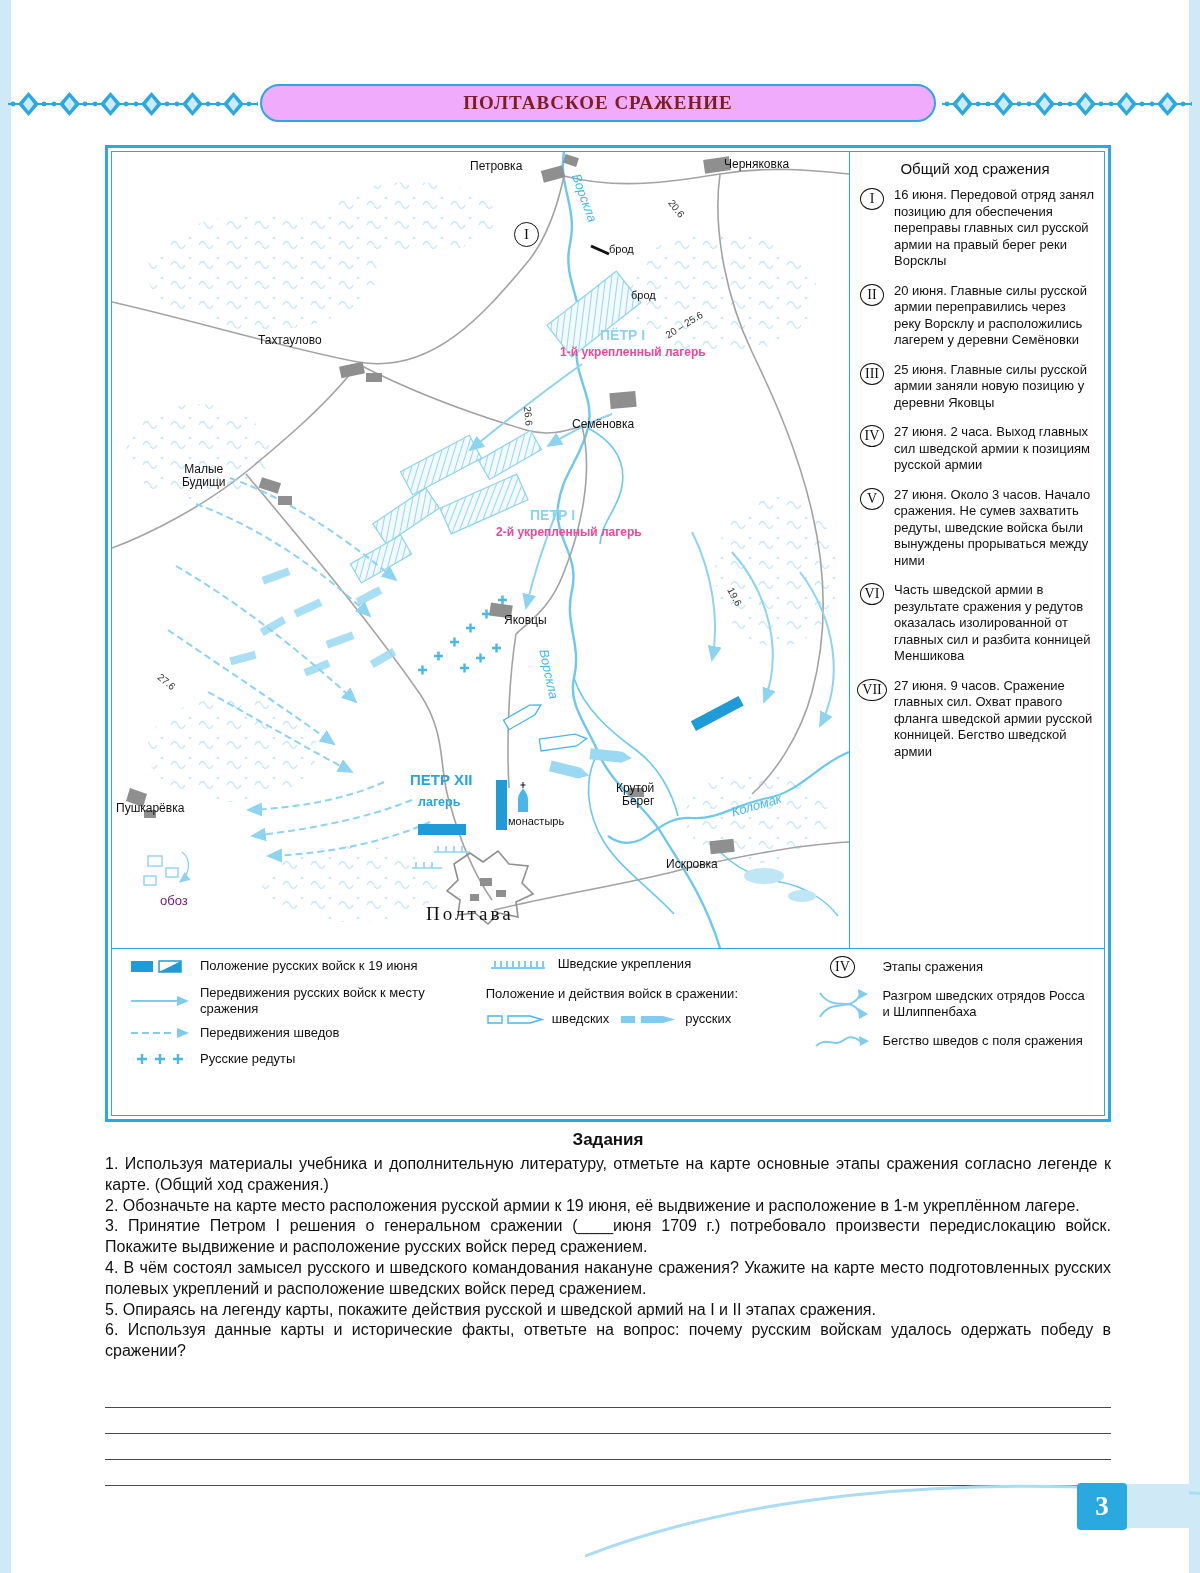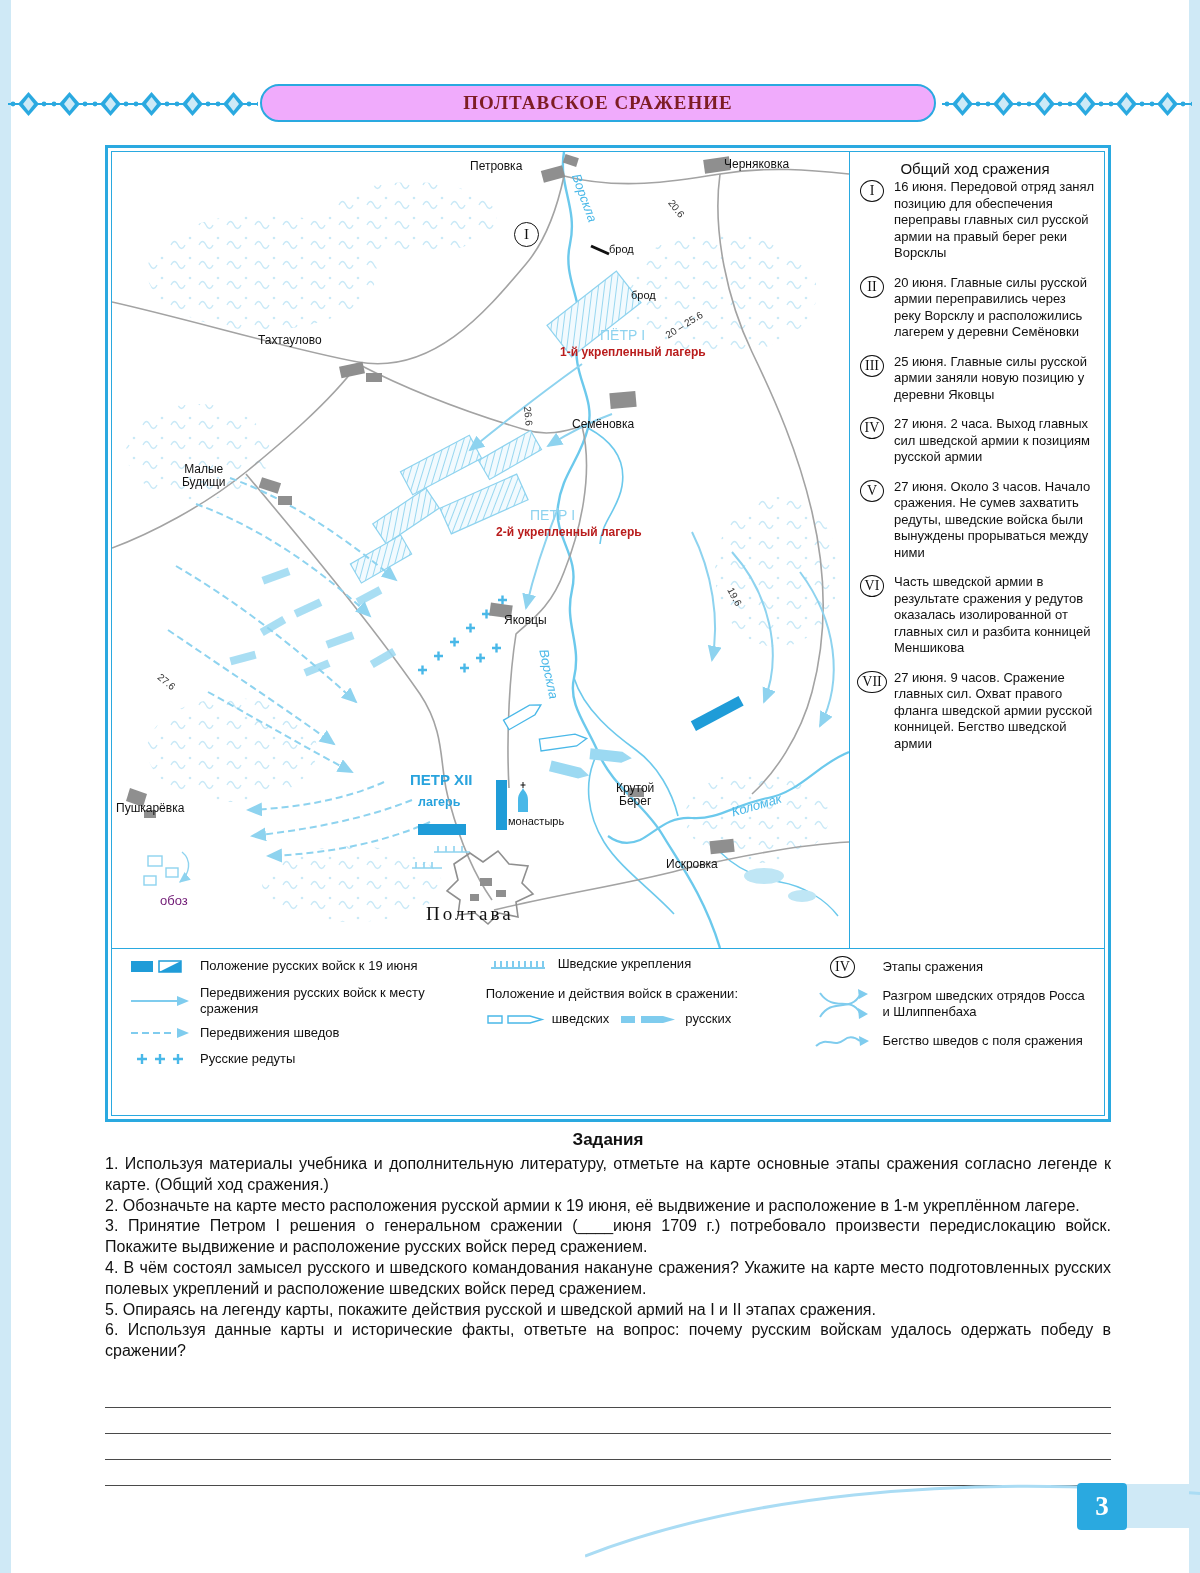--- a/index.html
+++ b/index.html
@@ -24,35 +24,35 @@
     border:3px solid #2aa9e0; background:#fff; padding:3px; }
   .map-panel-inner { width:100%; height:100%; border:1.5px solid #2aa9e0; display:flex; flex-direction:column; }
   .map-row { display:flex; height:796px; flex:none; }
   .map-area { position:relative; width:737px; height:796px; flex:none; overflow:hidden; }
   .map-art { position:absolute; left:0; top:0; }
 
   .mlabel { position:absolute; font-size:12px; white-space:pre-line; line-height:1.08; }
   .mlabel.sm { font-size:11px; }
   .mlabel.date { font-size:10px; color:#333; }
   .mlabel.riv { color:#49b8e8; font-style:italic; font-size:13px; }
-  .mlabel.camp { color:#8ed3ef; font-weight:normal; font-size:14px; }
-  .mlabel.campsub { color:#b91c1c; font-weight:bold; font-size:12px; }
+  .mlabel.camp { color:#8ed3ef; font-weight:bold; font-size:14px; }
+  .mlabel.campsub { color:#ec4899; font-weight:bold; font-size:12px; }
   .mlabel.karl { color:#29a3dd; font-weight:bold; font-size:15px; }
   .mlabel.karlsub { color:#29a3dd; font-weight:bold; font-size:12.5px; }
   .mlabel.oboz { color:#701a75; font-size:13px;margin-left:12px; }
   .mlabel.serif { font-family:"Liberation Serif", serif; font-size:19px; letter-spacing:3px; }
   .mlabel.ctr { text-align:center; }
   .map-stage-circle {
     position:absolute; width:25px; height:25px; border:1.6px solid #111; border-radius:50%;
     background:#fff; display:flex; align-items:center; justify-content:center;
     font-family:"Liberation Serif", serif; font-size:15px;
   }
 
   .sidebar { flex:1; border-left:1.5px solid #2aa9e0; padding:8px 8px 0 4px; }
-  .sidebar-title { text-align:center; font-size:15px; margin-bottom:2px; }
+  .sidebar-title { text-align:center; font-size:15px; margin-bottom:10px; }
   .stage { display:flex; gap:4px; margin-bottom:13px; }
   .stage-num { flex:none; width:36px; display:flex; justify-content:center; padding-top:1px; }
   .numeral {
     display:inline-flex; align-items:center; justify-content:center;
     min-width:24px; height:22px; padding:0 4px; border:1.5px solid #111; border-radius:50%;
     font-family:"Liberation Serif", serif; font-size:14px; background:#fff;
   }
   .stage-text { font-size:13px; line-height:1.27; text-align:left; }
 
   .legend { flex:1; border-top:1.5px solid #2aa9e0; padding:7px 16px 0; }
@@ -296,21 +296,21 @@
         <div class="mlabel campsub" style="left:384px; top:374px;">2-й укрепленный лагерь</div>
         <div class="mlabel" style="left:392px; top:462px;">Яковцы</div>
         <div class="mlabel riv" style="left:438px; top:496px; transform:rotate(78deg); transform-origin:left top;">Ворскла</div>
         <div class="mlabel date" style="left:562px; top:46px; transform:rotate(52deg); transform-origin:left top;">20.6</div>
         <div class="mlabel date" style="left:420px; top:254px; transform:rotate(85deg); transform-origin:left top;">26.6</div>
         <div class="mlabel date" style="left:622px; top:434px; transform:rotate(62deg); transform-origin:left top;">19.6</div>
         <div class="mlabel date" style="left:50px; top:520px; transform:rotate(40deg); transform-origin:left top;">27.6</div>
         <div class="mlabel karl" style="left:298px; top:620px;">ПЕТР XII</div>
         <div class="mlabel karlsub" style="left:306px; top:644px;">лагерь</div>
         <div class="mlabel sm" style="left:396px; top:664px;">монастырь</div>
-        <div class="mlabel ctr" style="left:504px; top:630px;">Крутой
+        <div class="mlabel ctr" style="left:504px; top:630px;text-align:right;">Крутой
 Берег</div>
         <div class="mlabel riv" style="left:618px; top:654px; transform:rotate(-16deg); transform-origin:left top;">Коломак</div>
         <div class="mlabel" style="left:4px; top:650px;">Пушкарёвка</div>
         <div class="mlabel oboz" style="left:36px; top:742px;">обоз</div>
         <div class="mlabel" style="left:554px; top:706px;">Искровка</div>
         <div class="mlabel serif" style="left:314px; top:752px;">Полтава</div>
       </div>
 
       <aside class="sidebar">
         <div class="sidebar-title">Общий ход сражения</div>

